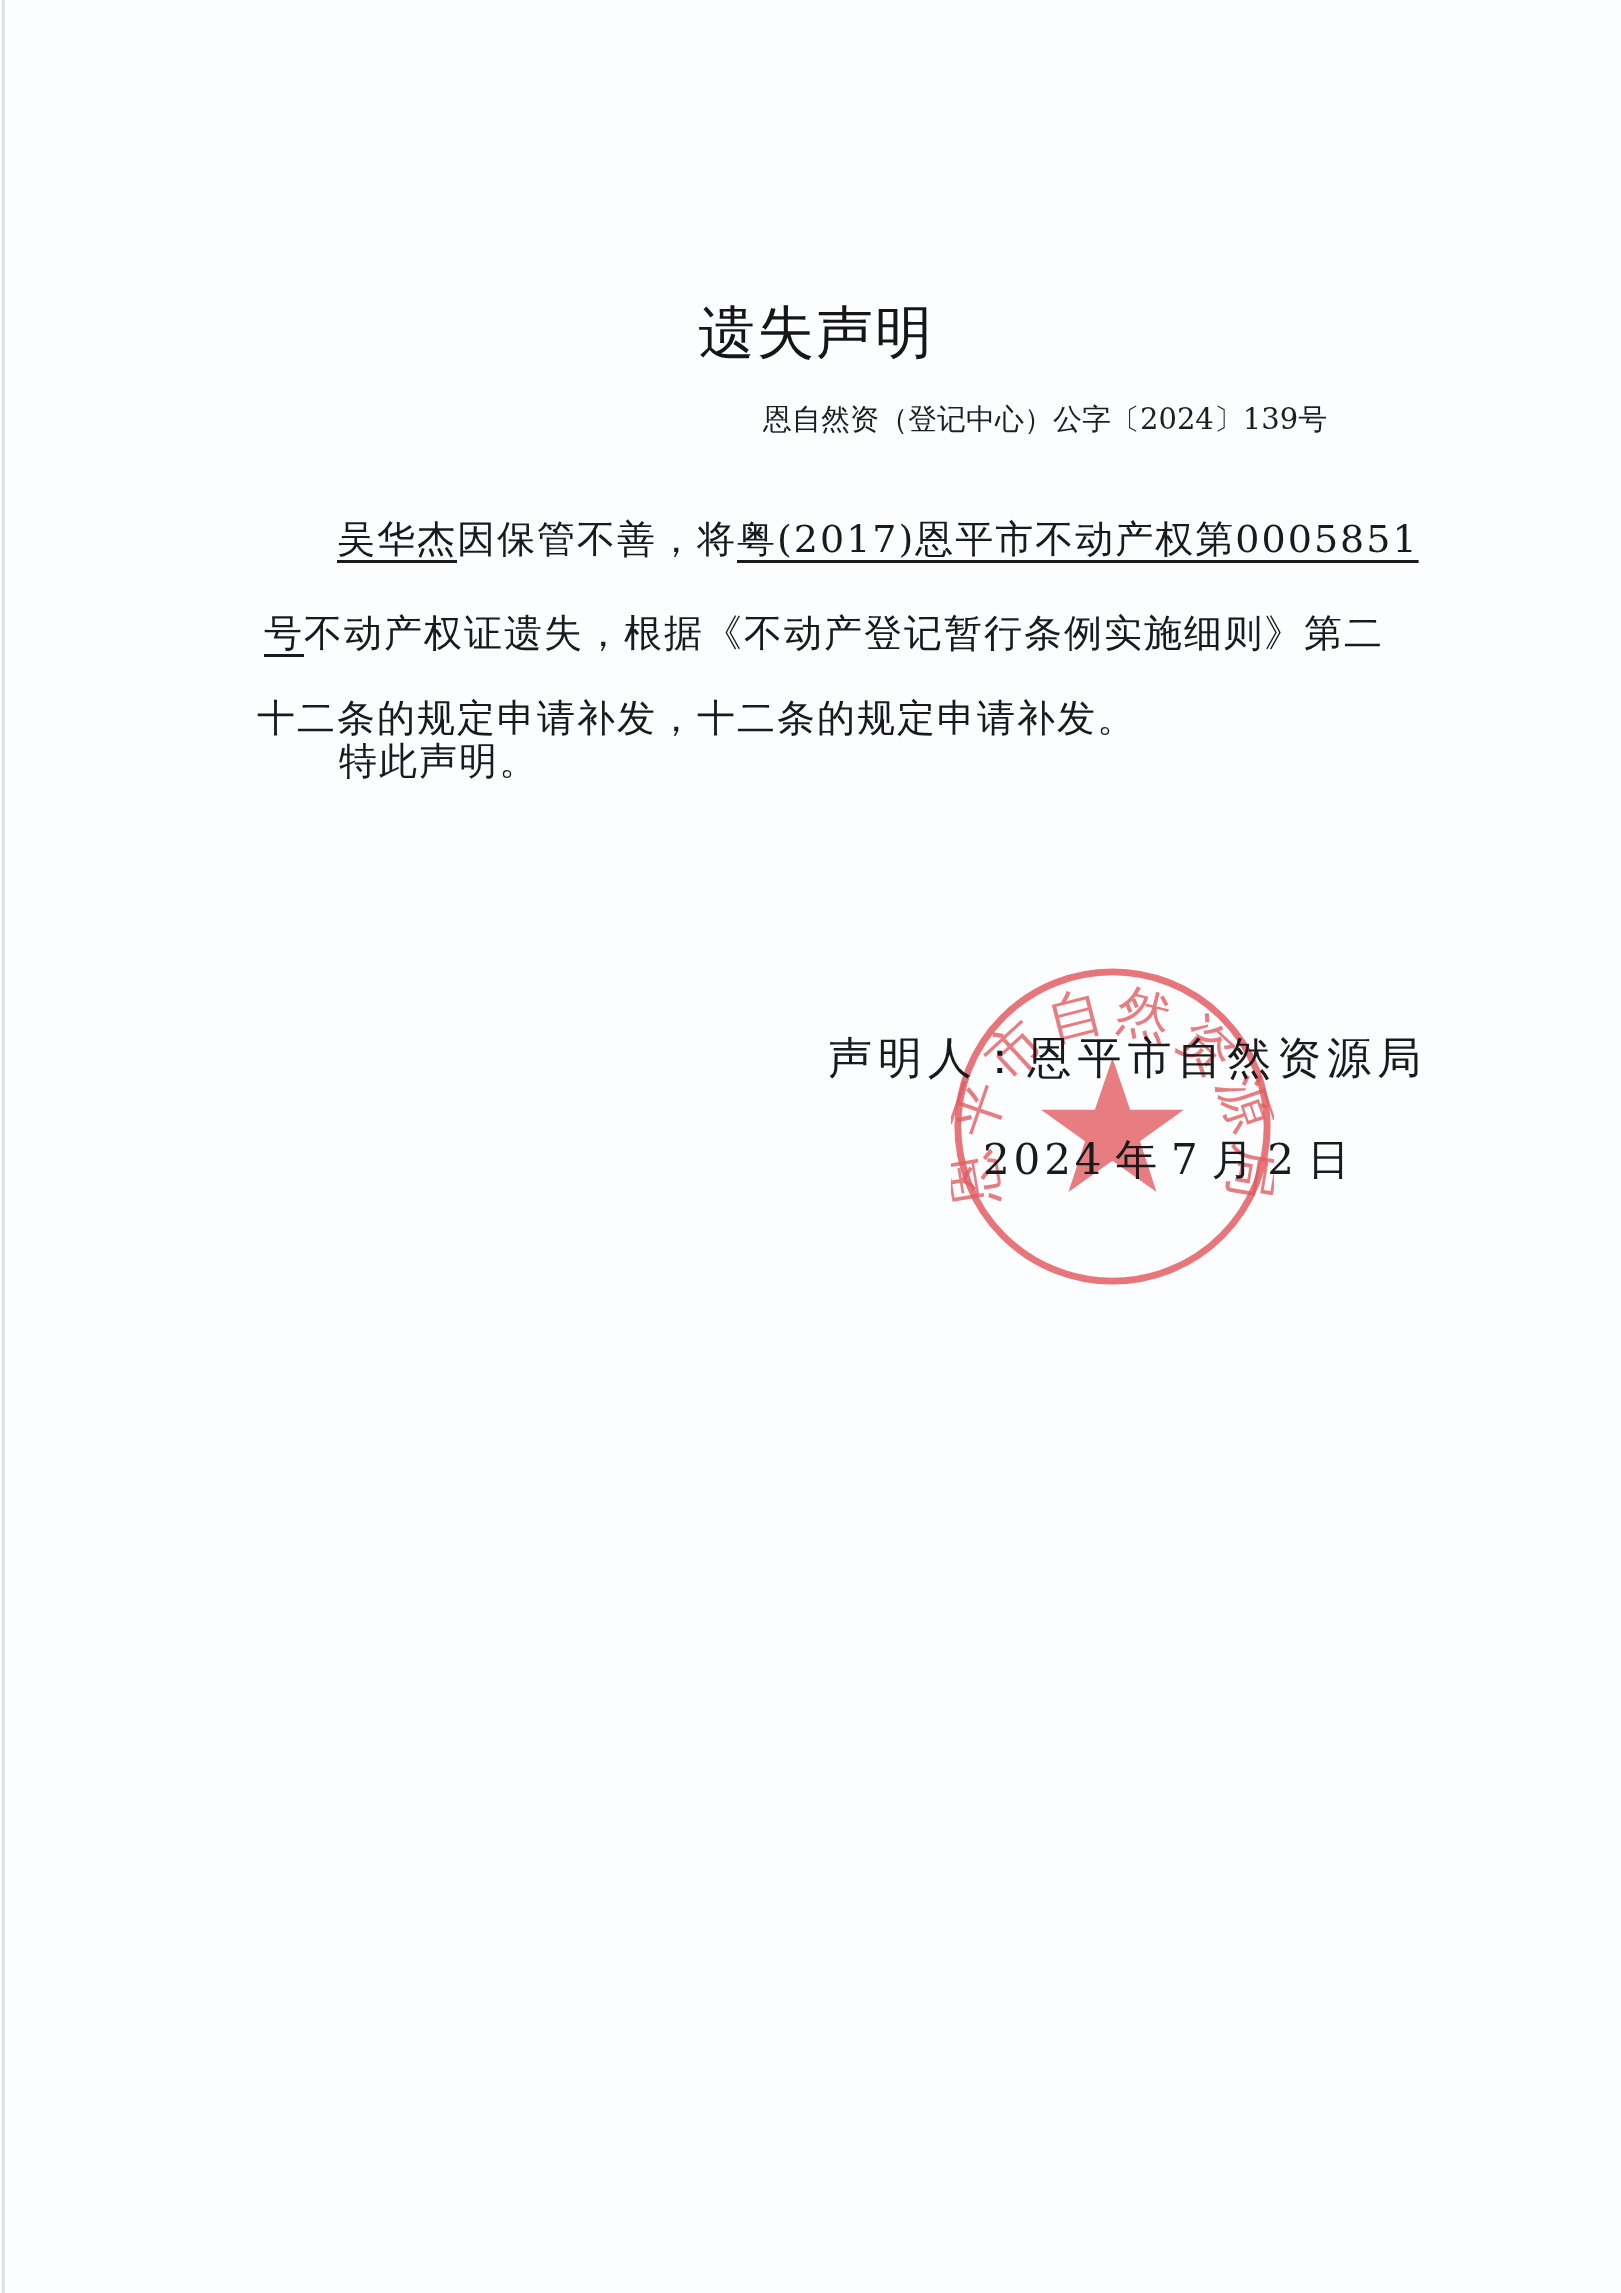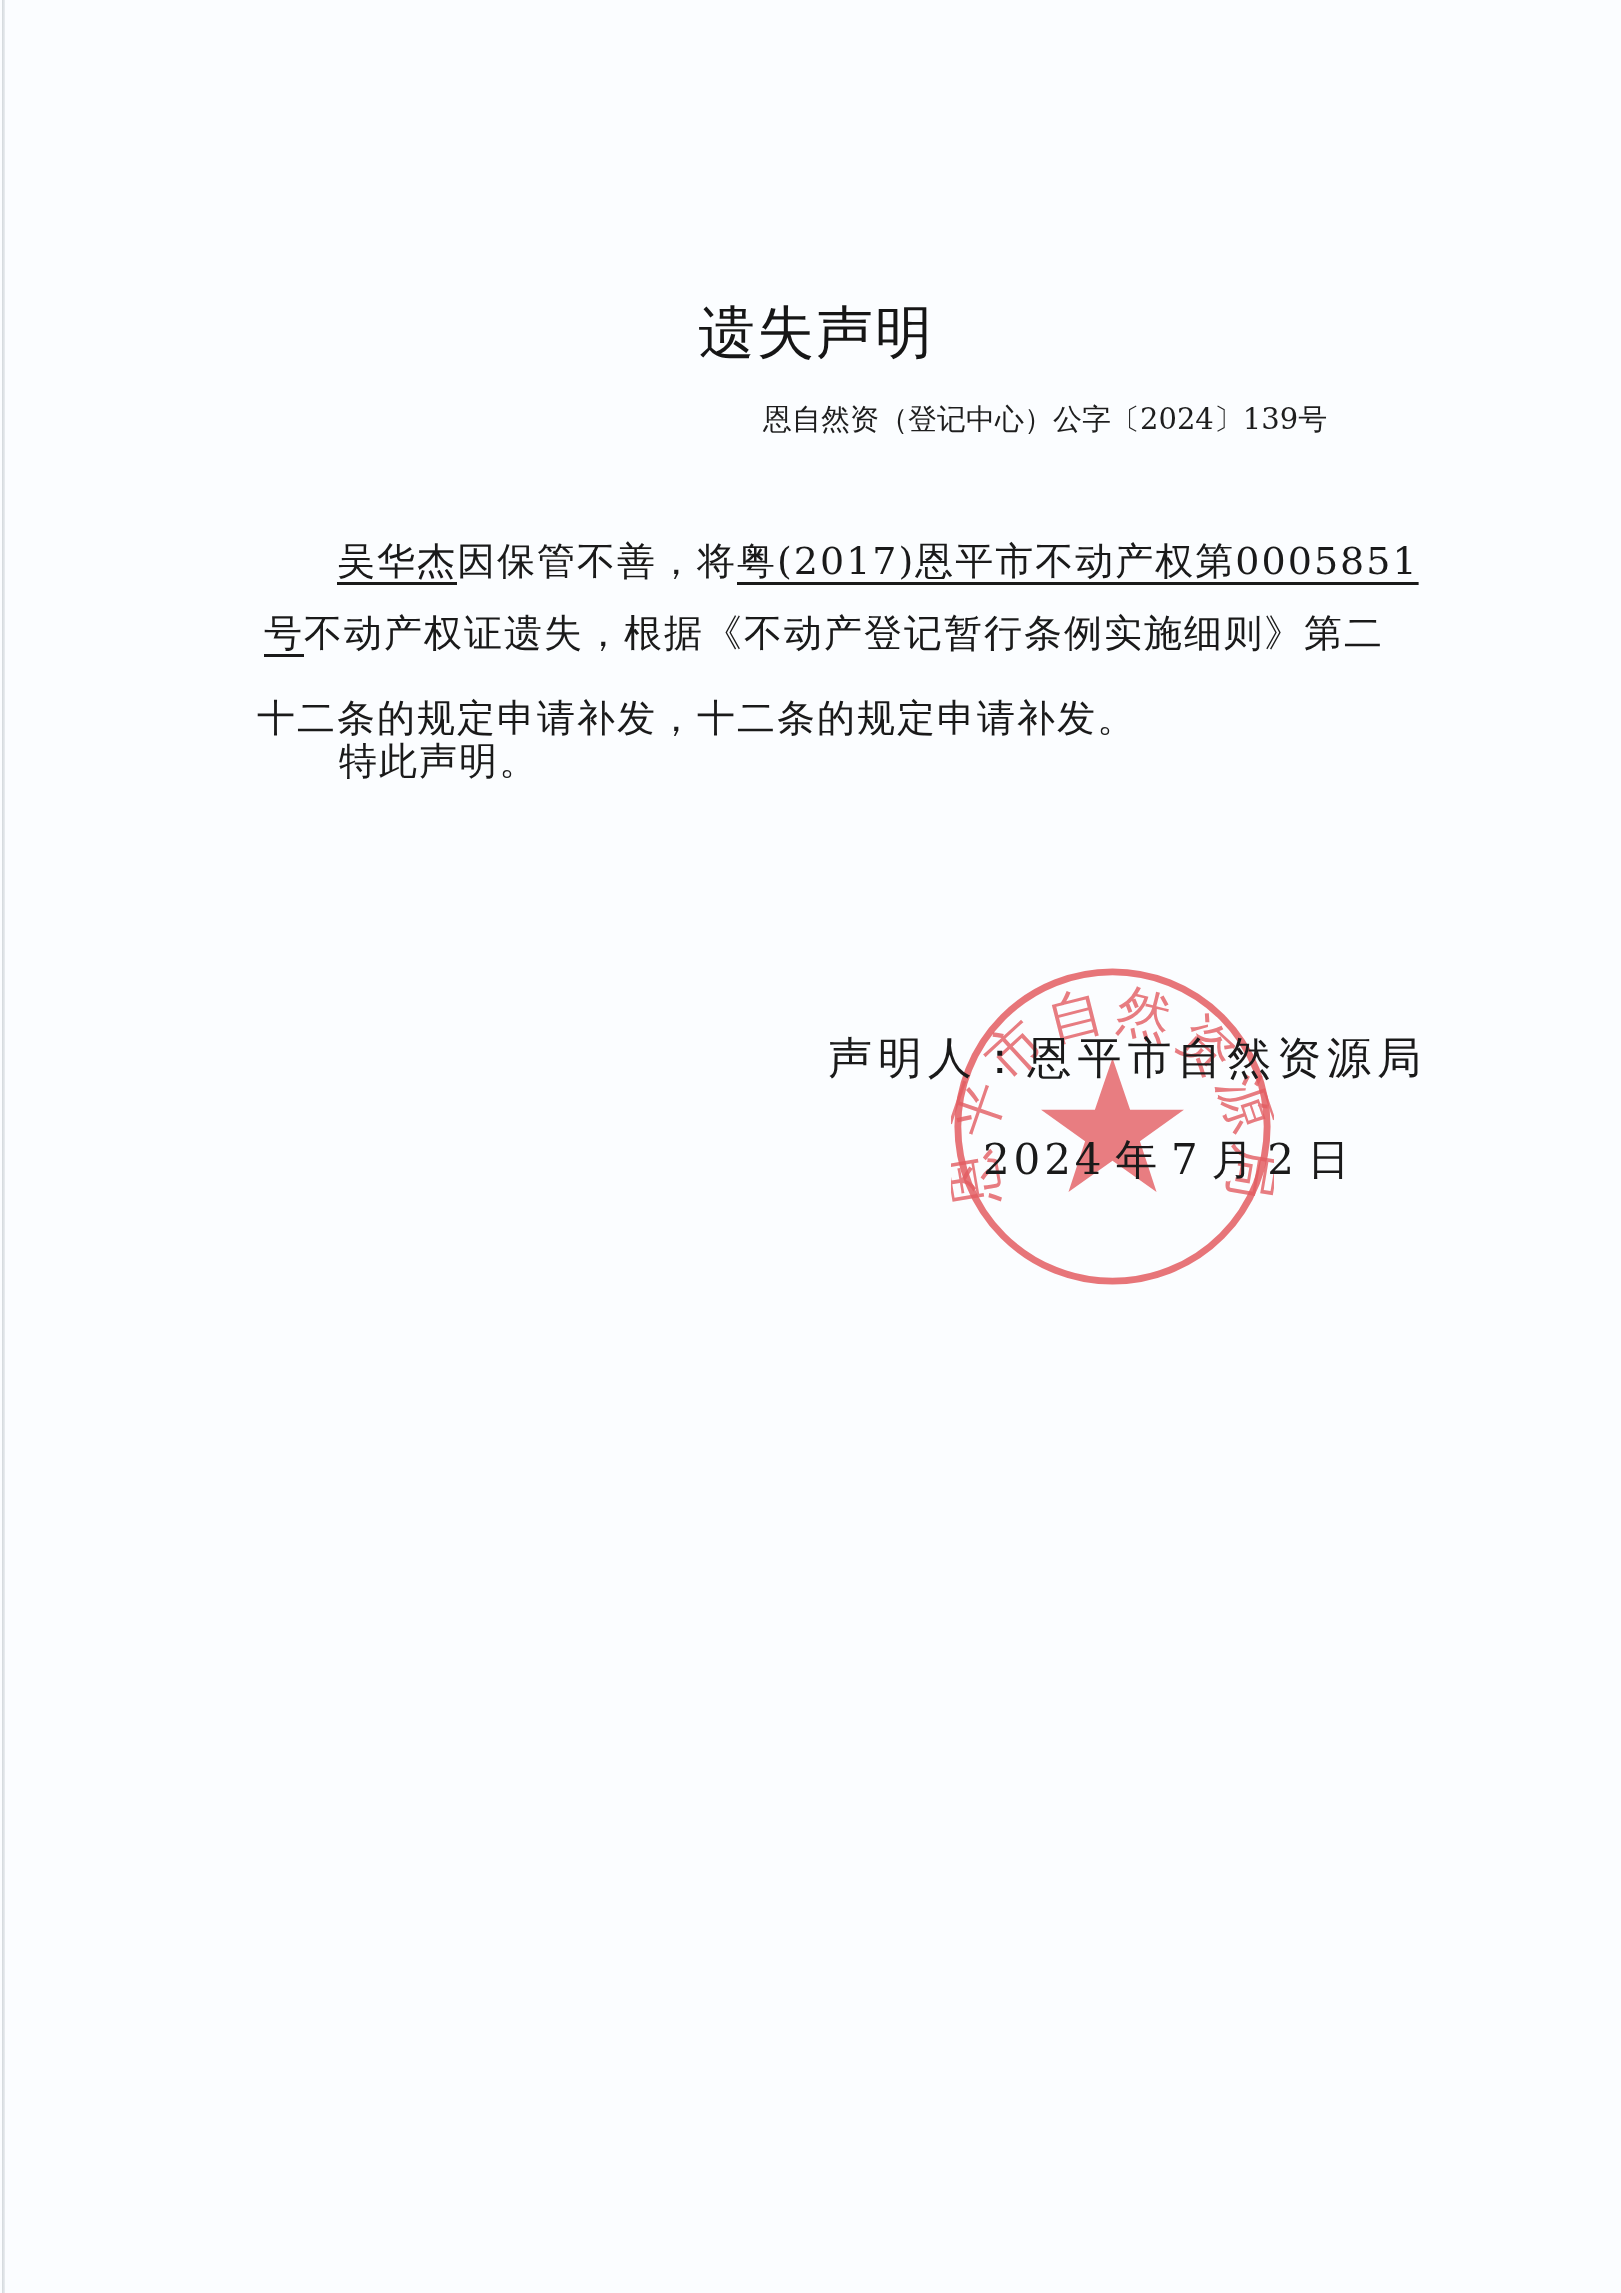--- a/index.html
+++ b/index.html
@@ -52,21 +52,21 @@
       line-height: 51px;
       white-space: nowrap;
       letter-spacing: 2px;
       color: #1a1a1a;
     }
     .u {
       text-decoration: underline;
       text-decoration-thickness: 2.9px;
       text-underline-offset: 7.8px;
     }
-    .line1 { left: 337px; top: 514px; margin-top: 22px; }
+    .line1 { left: 337px; top: 514px; }
     .line2 { left: 264px; top: 608px; }
     .line3 { left: 257px; top: 693px; }
     .line4 { left: 339px; top: 736px; }
 
     .stamp {
       position: absolute;
       left: 951px;
       top: 965px;
       width: 323px;
       height: 323px;

